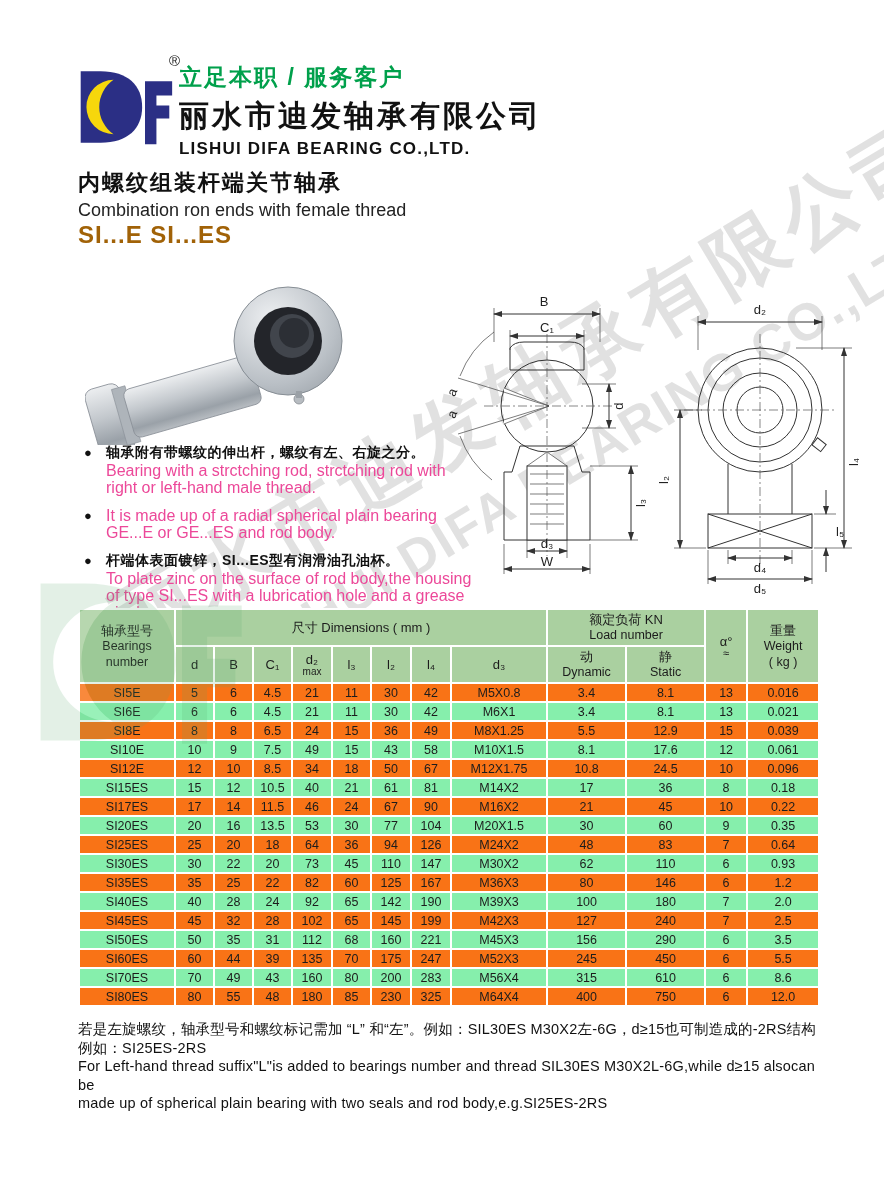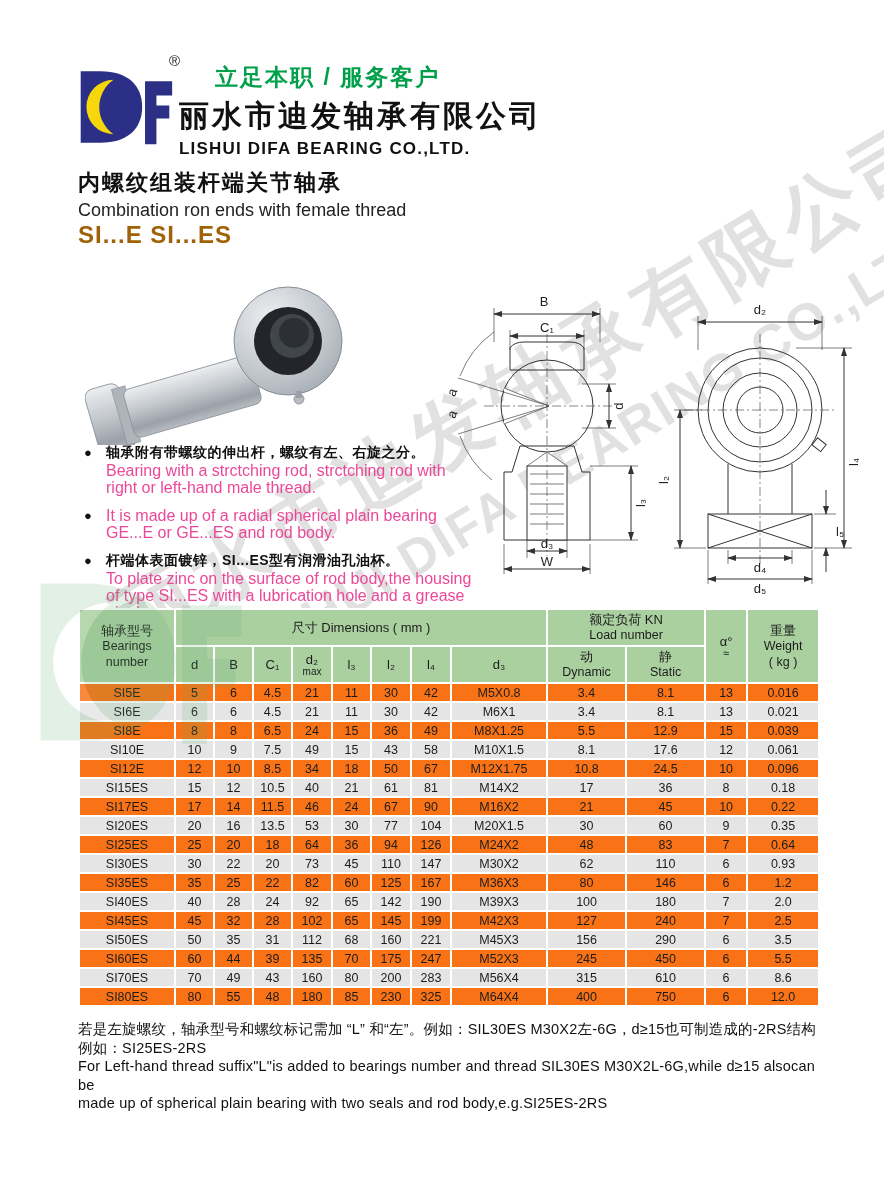--- a/index.html
+++ b/index.html
@@ -17,21 +17,21 @@
     pointer-events:none; font-weight:bold;
   }
   .wm-cn { font-size:78px; letter-spacing:8px; }
   .wm-en { font-size:52px; letter-spacing:2px; margin-top:6px; padding-left:74px; }
   .logo-ghost { position:absolute; left:28px; top:572px; z-index:3; opacity:0.16; pointer-events:none; }
   
   .brand { position:absolute; left:75px; top:52px; z-index:2; }
   .brand-logo { position:absolute; left:0; top:12px; }
   .brand-reg { position:absolute; left:94px; top:0; font-size:15px; color:#222; }
   .brand-text { position:absolute; left:104px; top:10px; width:480px; }
-  .brand-slogan { color:#00a04b; font-size:23px; font-weight:bold; letter-spacing:2px;margin-left:36px; }
+  .brand-slogan { color:#00a04b; font-size:23px; font-weight:bold; letter-spacing:2px; }
   .brand-cn { color:#111; font-size:30px; font-weight:bold; letter-spacing:3px; margin-top:3px; }
   .brand-en { color:#111; font-size:17px; font-weight:bold; letter-spacing:1.2px; margin-top:2px; }
   
   .titles { position:absolute; left:78px; top:168px; z-index:2; }
   .title-cn { font-size:22px; font-weight:bold; color:#111; letter-spacing:2px; }
   .title-en { font-size:18px; color:#222; margin-top:2px; }
   .title-models { font-size:24px; font-weight:bold; color:#a16207; letter-spacing:1px; }
   
   .photo { position:absolute; left:85px; top:283px; z-index:2; }
   .diagram-section { position:absolute; left:432px; top:288px; z-index:2; }
@@ -50,21 +50,21 @@
   .spec-table-wrap { position:absolute; left:78px; top:608px; z-index:2; }
   table.spec { border-collapse:collapse; table-layout:fixed; width:740px; }
   table.spec th, table.spec td {
     border:2px solid #ffffff; text-align:center; vertical-align:middle;
     font-weight:normal; color:#1c1c1c;
   }
   table.spec thead th { background:#aad0a0; font-size:13px; line-height:15px; padding:2px 0; }
   table.spec thead .en { font-size:12.5px; }
   table.spec td { font-size:12.5px; padding:1.5px 0; }
   tr.data-row { background:#f97316; }
-  tr.data-row.alt { background:#e5e5e5; }
+  tr.data-row.alt { background:#86efac; }
   td.model-cell { text-align:left; padding-left:13px; }
   .sub-note { display:block; font-size:10px; line-height:9px; padding-bottom:2px; }
   .alpha-note { display:block; font-size:11px; line-height:9px; }
   
   .notes { position:absolute; left:78px; top:1020px; width:746px; z-index:2; }
   .note-line { font-size:14.5px; color:#111; line-height:18.5px; letter-spacing:0.2px; }
 </style>
 </head>
 <body>
 

